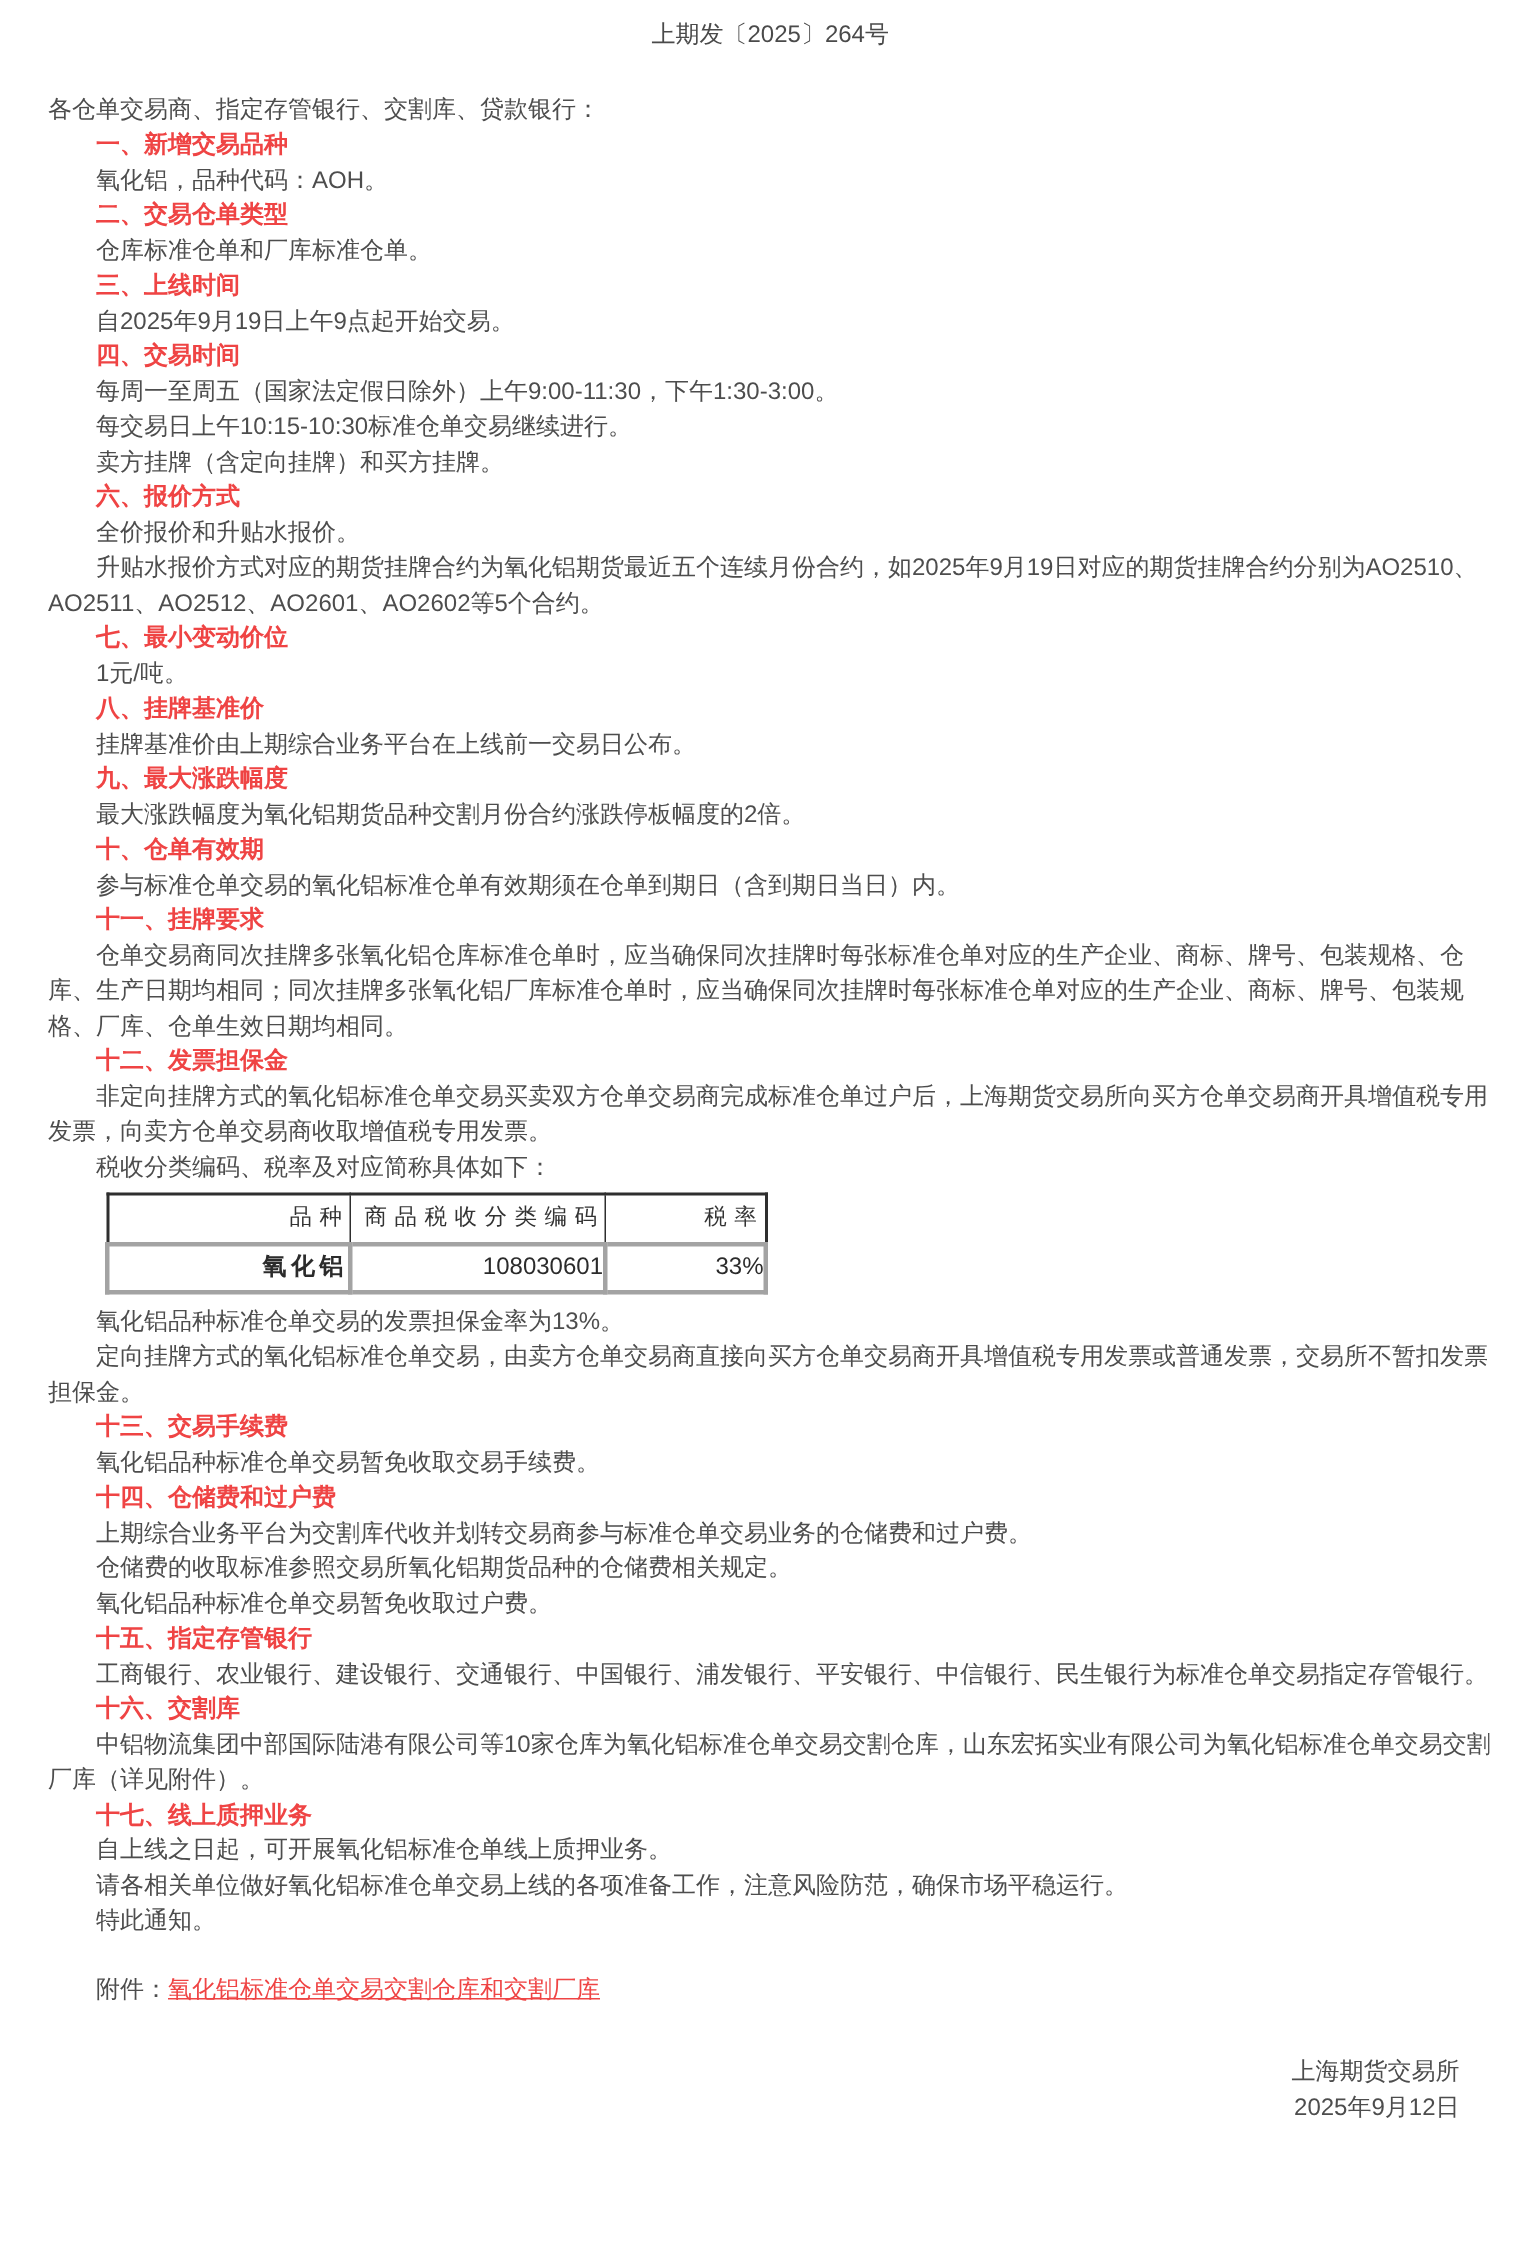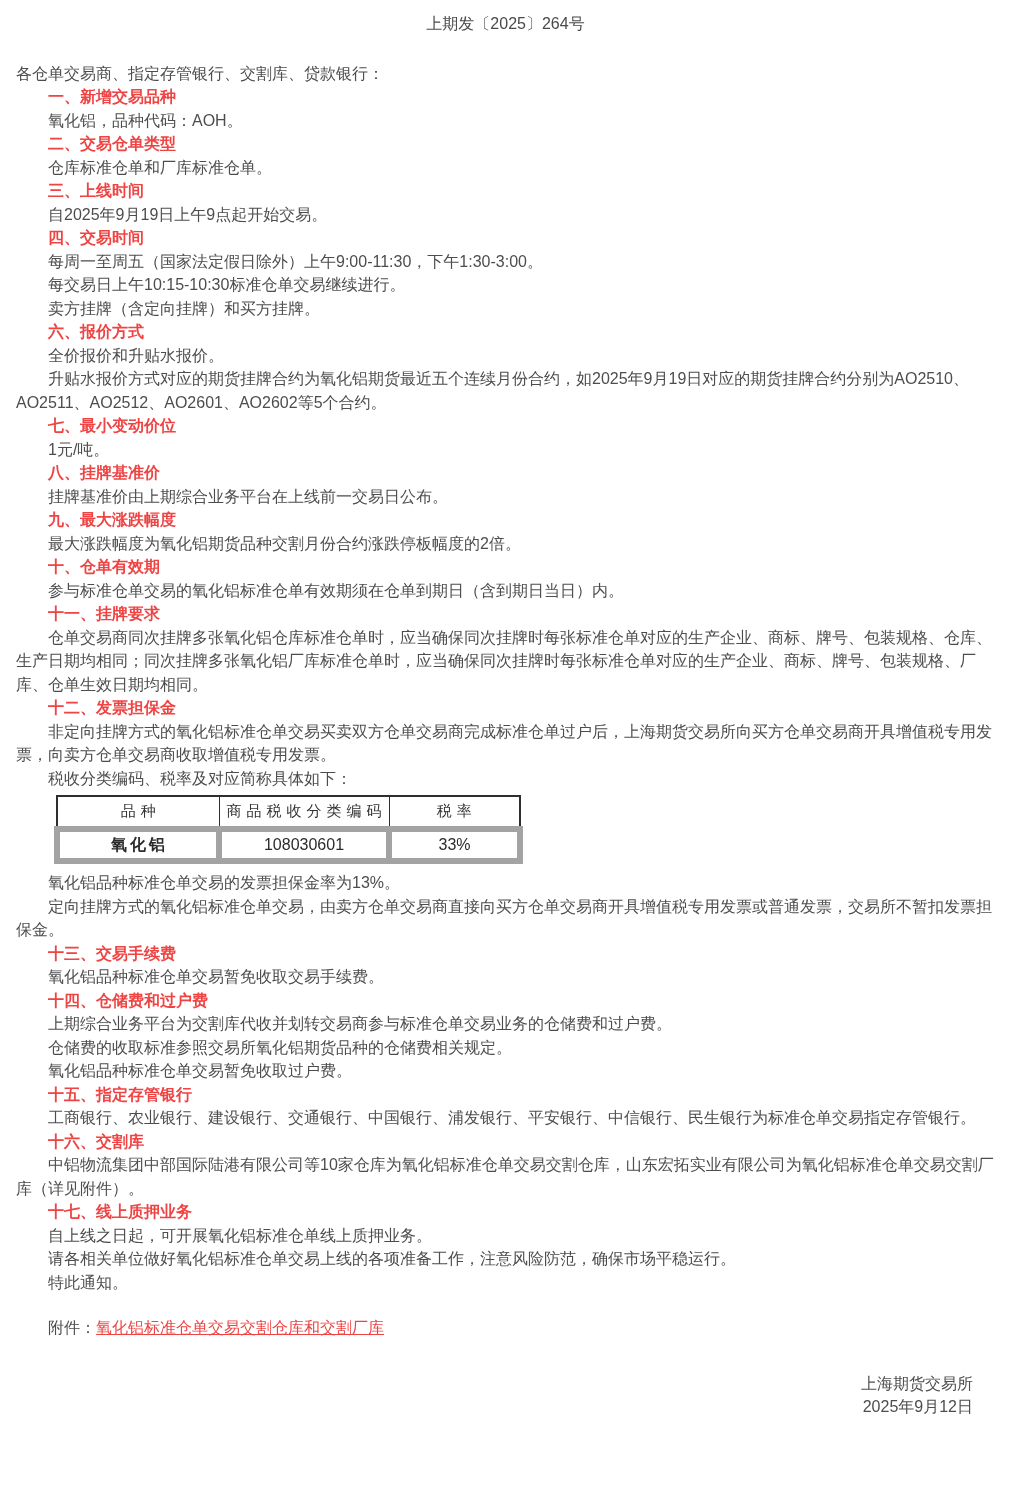--- a/index.html
+++ b/index.html
@@ -2,21 +2,21 @@
 <html><head>
 <meta charset="utf-8">
 <style>
   * { margin: 0; padding: 0; box-sizing: border-box; }
   html, body { background: #ffffff; }
   .page {
     position: relative;
     width: 1012px;
     height: 1505px;
     overflow: hidden;
-    padding: 12px 17px 0 16px;
+    padding: 12px 17px 0 32px;
     font-family: "Liberation Sans", "DejaVu Sans", sans-serif;
     font-size: 16px;
     line-height: 23.5px;
     color: #4d4d4d;
     background: #ffffff;
   }
   .doc-number {
     text-align: center;
     margin-bottom: 26px;
     color: #4a4a4a;
@@ -24,42 +24,42 @@
   p.body-para { text-indent: 2em; }
   p.no-indent { text-indent: 0; }
   p.sec-heading {
     font-weight: 700;
     text-indent: 2em;
     color: #ef4444;
   }
   table.tax-table {
     border-collapse: collapse;
     margin: 5px 0 7px 38px;
-    text-align: center;
+    text-align: right;
     color: #2b2b2b;
     border: 2px solid #2e2e2e;
     table-layout: fixed;
   }
   table.tax-table th {
     width: 162px;
     height: 33px;
     border: 1px solid #2e2e2e;
     border-bottom-width: 2px;
     font-family: "Liberation Serif", "DejaVu Serif", serif;
     font-weight: 400;
     font-size: 15px;
     letter-spacing: 5px;
     padding-left: 5px;
     color: #333333;
   }
   table.tax-table th.col-code { width: 170px; }
-  table.tax-table th.col-rate { width: 131px; }
+  table.tax-table th.col-rate { width: 107px; }
   table.tax-table td {
     height: 32px;
-    border: 6px solid #a3a3a3;
+    border: 3px solid #a3a3a3;
     font-size: 16px;
   }
   td.cell-product {
     font-family: "Liberation Serif", "DejaVu Serif", serif;
     font-weight: 700;
     letter-spacing: 3px;
     padding-left: 3px;
   }
   .attachment-line { margin-top: 22px; text-indent: 2em; }
   .attachment-line a {

